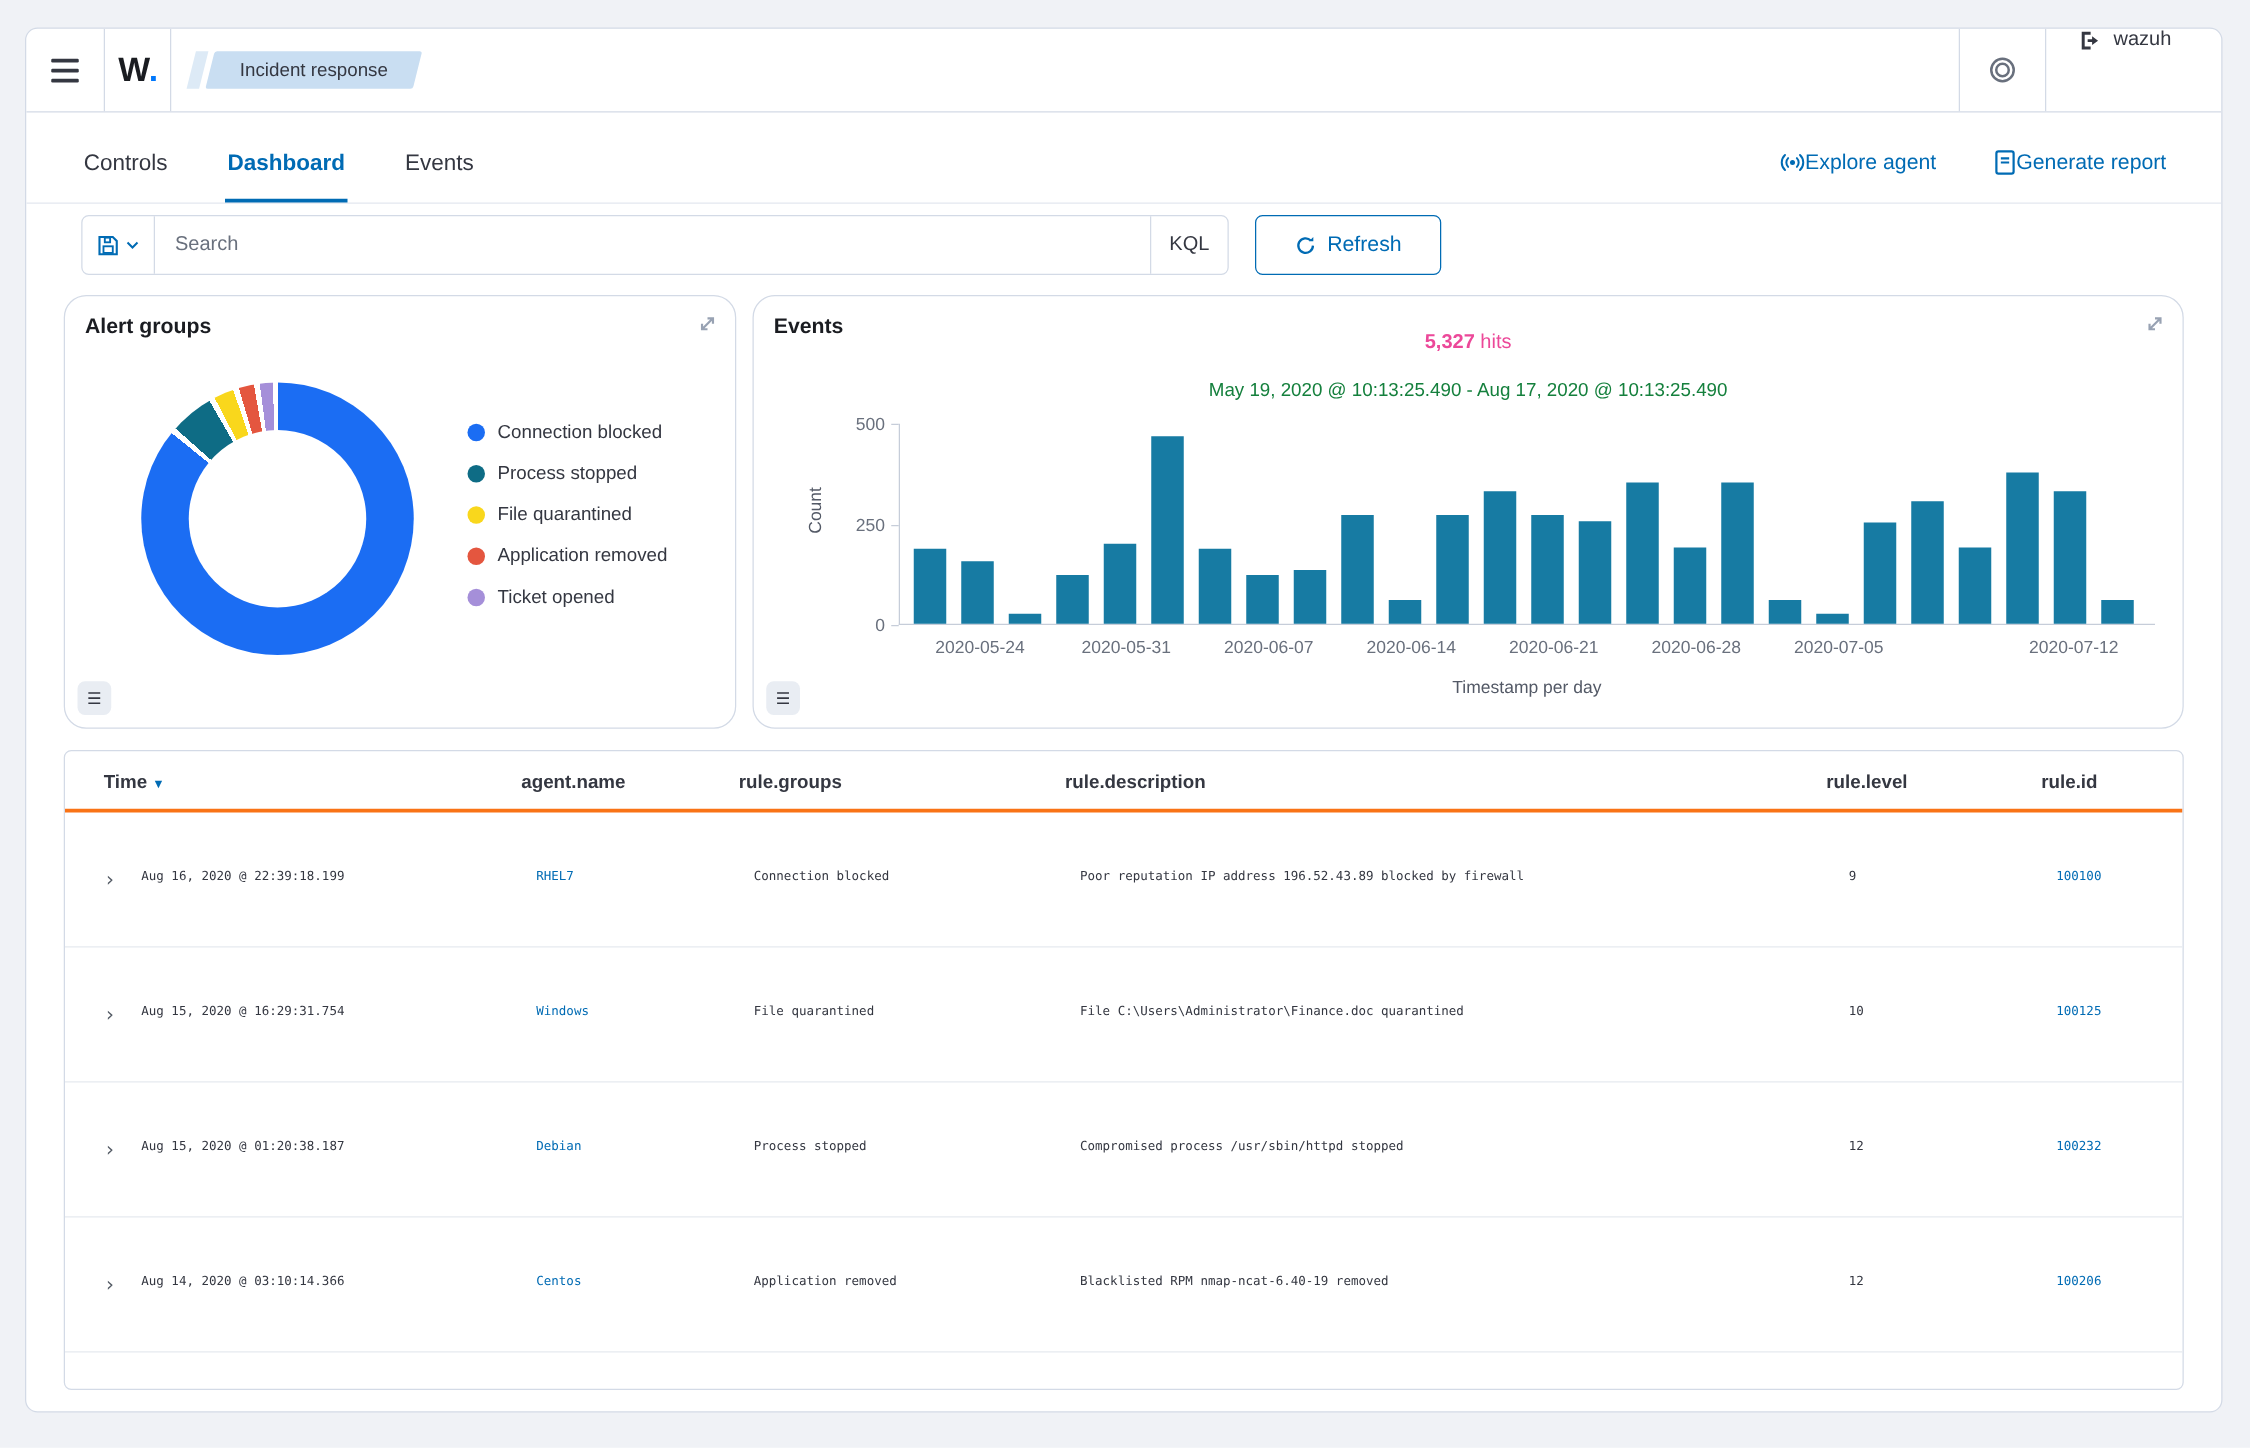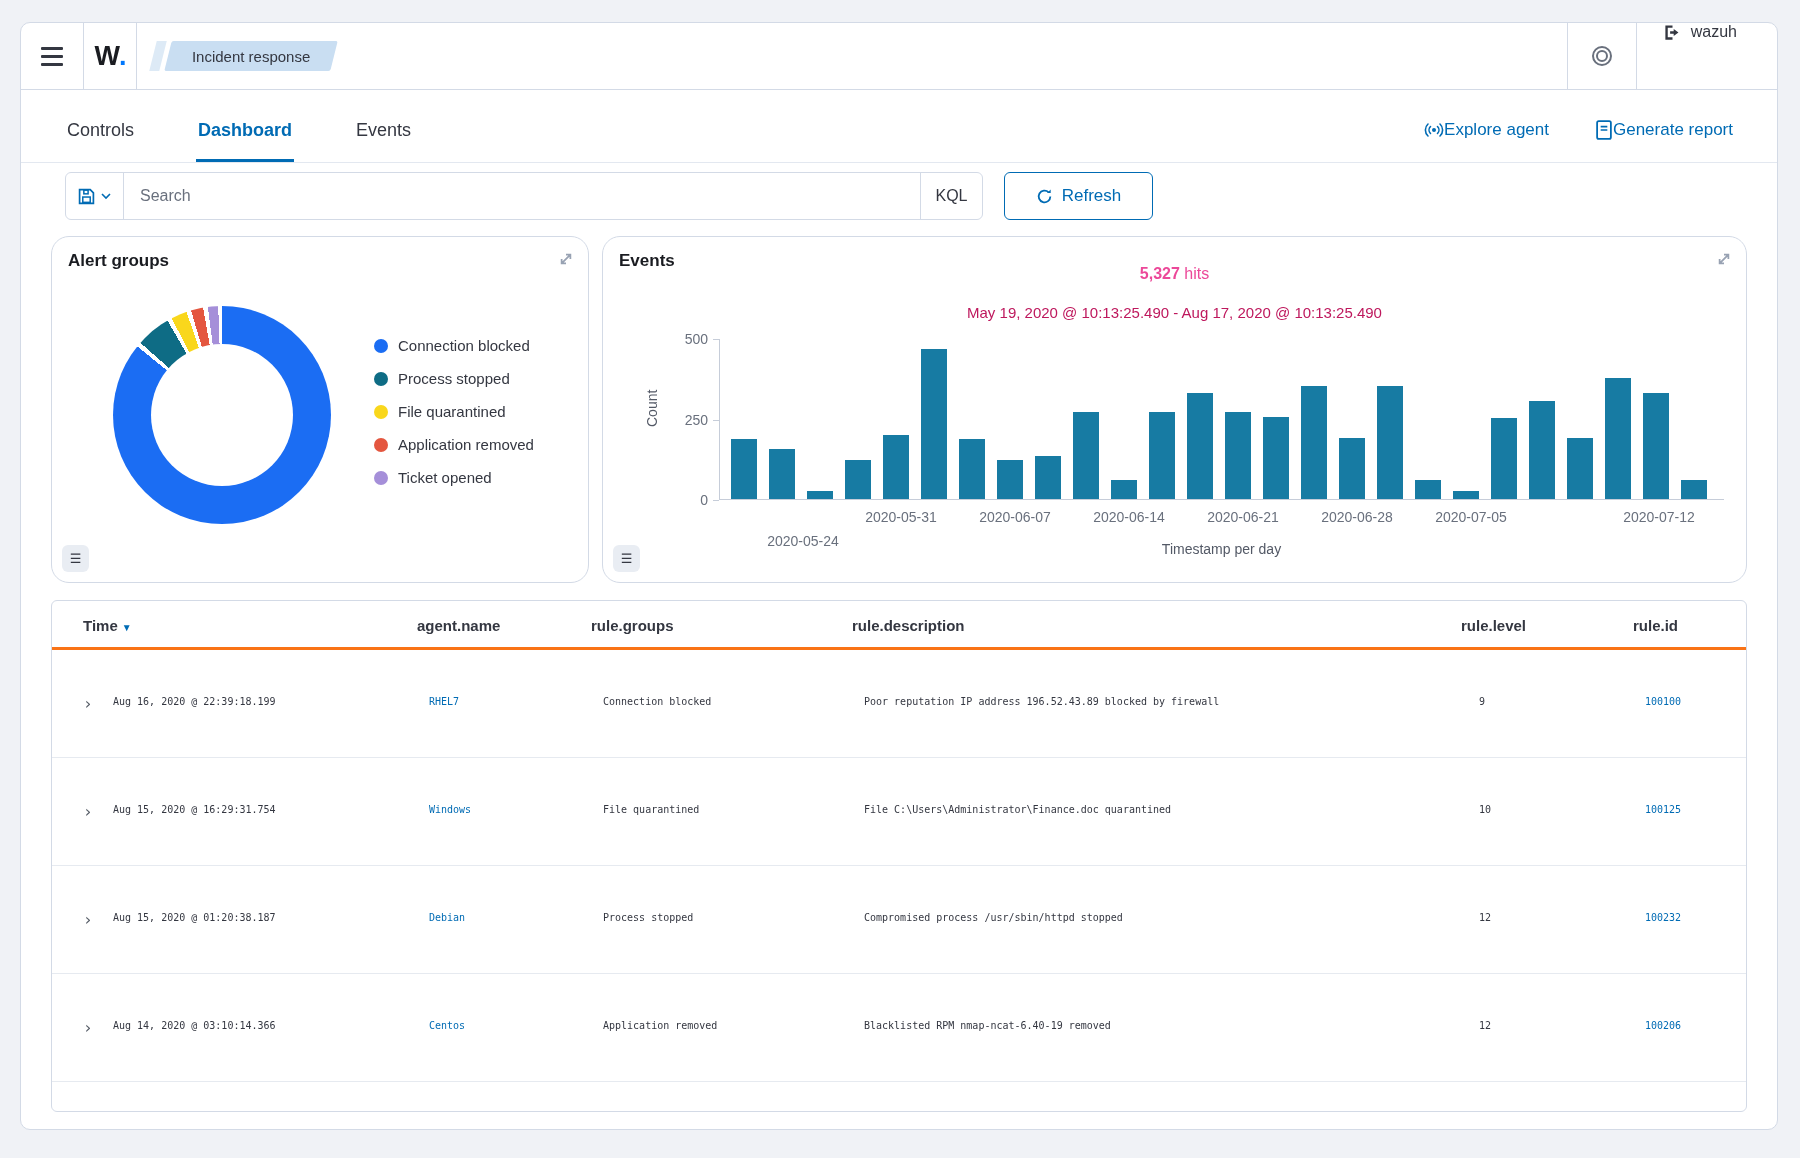--- a/index.html
+++ b/index.html
@@ -23,21 +23,21 @@
   .crumb { height:30px; background:#c9def2; transform:skewX(-14deg); display:flex;
     align-items:center; padding:0 24px; border-radius:2px; }
   .crumb span { transform:skewX(14deg); font-size:15px; color:#343741; }
   .nav-right { margin-left:auto; display:flex; align-items:center; height:100%; }
   .nav-iconbtn { width:68px; height:100%; display:flex; align-items:center; justify-content:center; }
   .nav-user { display:flex; align-items:flex-start; gap:9px; padding:0 40px 0 26px;
     height:100%; font-size:16px; color:#343741; }
 
   
   .tabsrow { height:73px; border-bottom:1px solid #e3e8f0; display:flex; align-items:flex-end; padding:0 44px; }
-  .tabs { display:flex; gap:60px; }
+  .tabs { display:flex; gap:44px; }
   .tab { font-size:18px; color:#343741; padding:0 2px 18px 2px; border-bottom:3px solid transparent; cursor:pointer; }
   .tab.active { color:#006BB4; font-weight:700; border-bottom-color:#006BB4; }
   .tab-actions { margin-left:auto; display:flex; gap:46px; align-items:center; padding-bottom:22px; }
   .action-link { display:flex; align-items:center; gap:0; color:#006BB4; font-size:17px; cursor:pointer; }
 
   
   .filterbar { margin-top:9px; height:48px; display:flex; padding:0 30px 0 44px; }
   .ctrl { height:48px; background:#fff; border:1px solid #d3dae6; border-radius:6px;
     display:flex; align-items:center; }
   .querybar { width:918px; }
@@ -72,21 +72,21 @@
   .donut { position:absolute; left:61px; top:69px; width:218px; height:218px; border-radius:50%; }
   .donut::after { content:""; position:absolute; left:38px; top:38px; width:142px; height:142px;
     border-radius:50%; background:#fff; }
   .legend { position:absolute; left:322px; top:100px; display:flex; flex-direction:column; gap:16px; }
   .legend-item { display:flex; align-items:center; gap:10px; font-size:15px; color:#343741; cursor:pointer; }
   .legend-dot { width:14px; height:14px; border-radius:50%; flex:0 0 auto; }
 
   
   .hits-line { position:absolute; top:28px; left:0; width:100%; text-align:center; font-size:16px; color:#ec4899; }
   .hits-line b { font-weight:700; }
-  .range-line { position:absolute; top:67px; left:0; width:100%; text-align:center; font-size:15px; color:#be185d; }
+  .range-line { position:absolute; top:67px; left:0; width:100%; text-align:center; font-size:15px; color:#15803d; }
   .plot { position:absolute; left:116px; top:102px; width:1005px; height:161px;
     border-left:1px solid #c6cdd9; border-bottom:1px solid #c6cdd9; }
   .ylab { position:absolute; right:1016px; width:60px; text-align:right; font-size:14px;
     color:#69707d; transform:translateY(-50%); }
   .ytick { position:absolute; left:-7px; width:6px; height:1px; background:#c6cdd9; }
   .count-label { position:absolute; left:30px; top:182px; transform:rotate(-90deg) translateX(50%);
     transform-origin:center; font-size:14px; color:#535966; }
   .bars { position:absolute; left:11px; bottom:0; height:161px; width:990px; }
   .bar { position:absolute; bottom:0; width:26px; background:#177ba3; }
   .xlabels { position:absolute; left:116px; top:272px; width:1005px; height:18px; }
@@ -277,21 +277,21 @@
             <div class="bar" style="left: 722px; width: 26px; height: 8px; background: rgb(23, 123, 163);"></div>
             <div class="bar" style="left: 760px; width: 26px; height: 81px; background: rgb(23, 123, 163);"></div>
             <div class="bar" style="left: 798px; width: 26px; height: 98px; background: rgb(23, 123, 163);"></div>
             <div class="bar" style="left: 836px; width: 26px; height: 61px; background: rgb(23, 123, 163);"></div>
             <div class="bar" style="left: 874px; width: 26px; height: 121px; background: rgb(23, 123, 163);"></div>
             <div class="bar" style="left: 912px; width: 26px; height: 106px; background: rgb(23, 123, 163);"></div>
             <div class="bar" style="left: 950px; width: 26px; height: 19px; background: rgb(23, 123, 163);"></div>
           </div>
       </div>
       <div class="xlabels" id="xlabels">
-          <div class="xlab" style="left: 84px; margin-top: 24px;">2020-05-24</div>
+          <div class="xlab" style="left: 65px;">2020-05-24</div>
           <div class="xlab" style="left: 182px;">2020-05-31</div>
           <div class="xlab" style="left: 296px;">2020-06-07</div>
           <div class="xlab" style="left: 410px;">2020-06-14</div>
           <div class="xlab" style="left: 524px;">2020-06-21</div>
           <div class="xlab" style="left: 638px;">2020-06-28</div>
           <div class="xlab" style="left: 752px;">2020-07-05</div>
           <div class="xlab" style="left: 940px;">2020-07-12</div>
         </div>
       <div class="xaxis-title">Timestamp per day</div>
       <div class="listbtn">☰</div>

